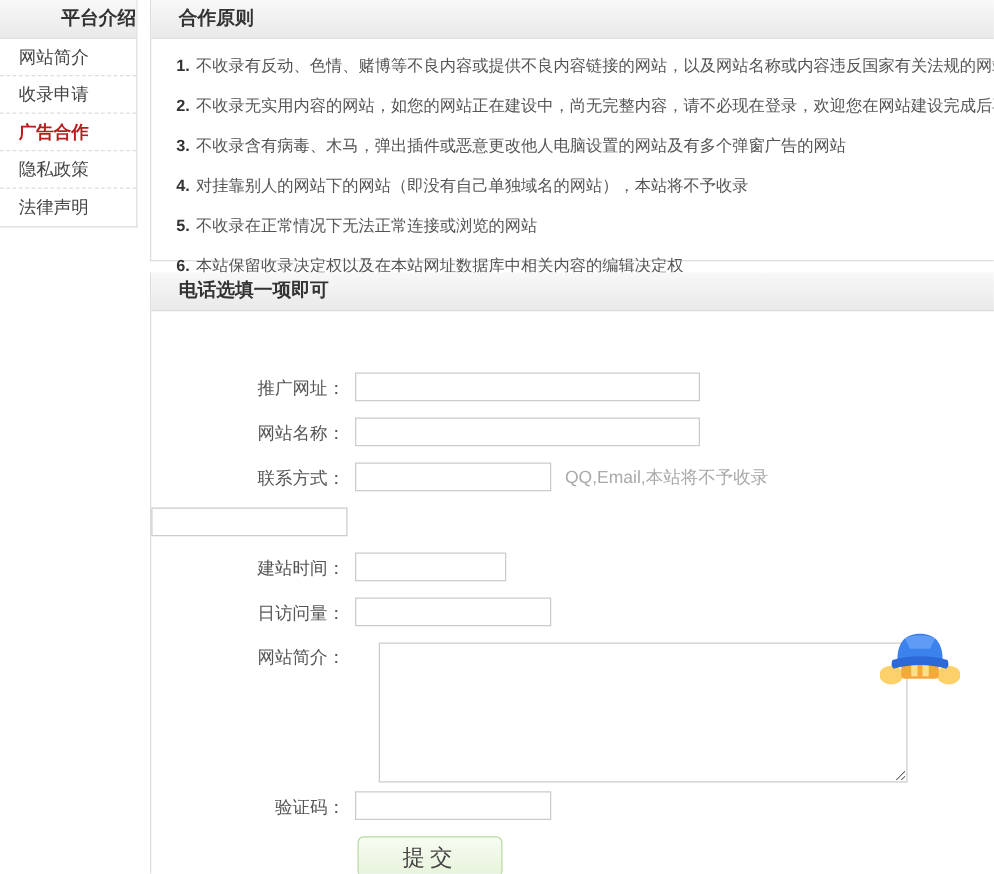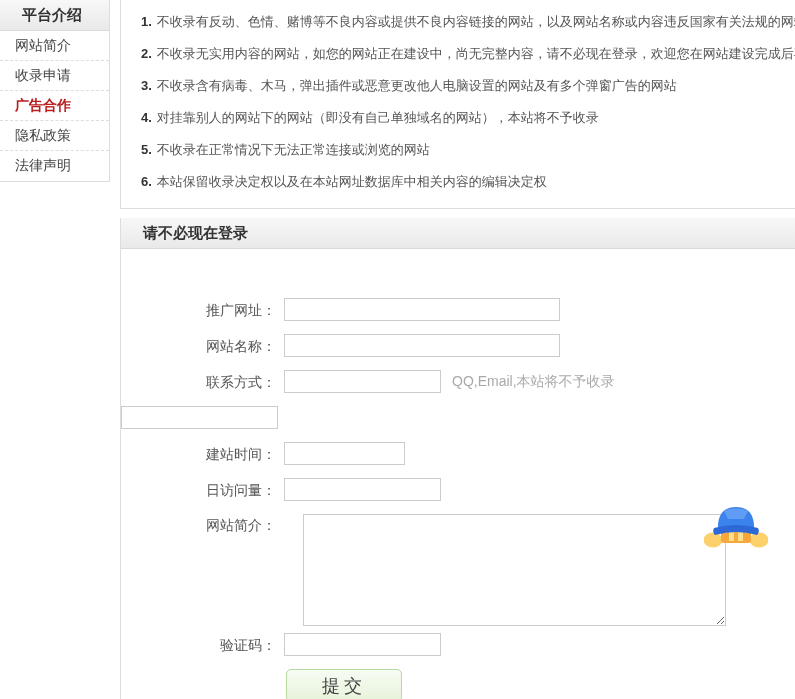--- a/index.html
+++ b/index.html
@@ -17,21 +17,21 @@
     border-bottom:1px solid #d9d9d9;
     font-size:15px; font-weight:bold; color:#333;
     padding-left:22px;
   }
   
   .sidebar {
     position:absolute; left:0; top:0; width:110px;
     border-right:1px solid #ddd; border-bottom:1px solid #ddd;
     background:#fff;
   }
-  .sidebar .panel-header { padding-left:22px; }
+  .sidebar .panel-header { padding-left:22px;text-align:right; }
   .side-item {
     height:30px; line-height:29px;
     padding-left:15px;
     border-bottom:1px dashed #ddd;
     font-size:14px; color:#444;
     cursor:pointer;
   }
   .side-item:last-child { border-bottom:none; }
   .side-item.active { color:#b91c1c; font-weight:bold; }
   
@@ -83,33 +83,36 @@
     <span>平台介绍</span>
   </div>
   <div class="side-item">网站简介</div>
   <div class="side-item">收录申请</div>
   <div class="side-item active">广告合作</div>
   <div class="side-item">隐私政策</div>
   <div class="side-item">法律声明</div>
 </div>
 
 <div class="main-box" id="principles-panel">
+  <div class="panel-header">
+    <span>合作原则</span>
+  </div>
   <div class="principles-body">
     <div class="principle"><b>1.</b><span>不收录有反动、色情、赌博等不良内容或提供不良内容链接的网站，以及网站名称或内容违反国家有关法规的网站</span></div>
     <div class="principle"><b>2.</b><span>不收录无实用内容的网站，如您的网站正在建设中，尚无完整内容，请不必现在登录，欢迎您在网站建设完成后再来登录</span></div>
     <div class="principle"><b>3.</b><span>不收录含有病毒、木马，弹出插件或恶意更改他人电脑设置的网站及有多个弹窗广告的网站</span></div>
     <div class="principle"><b>4.</b><span>对挂靠别人的网站下的网站（即没有自己单独域名的网站），本站将不予收录</span></div>
     <div class="principle"><b>5.</b><span>不收录在正常情况下无法正常连接或浏览的网站</span></div>
     <div class="principle"><b>6.</b><span>本站保留收录决定权以及在本站网址数据库中相关内容的编辑决定权</span></div>
   </div>
 </div>
 
 <div class="main-box" id="adform-panel">
   <div class="panel-header">
-    <span>请不必现在登录</span>
+    <span>电话选填一项即可</span>
   </div>
 
   <form class="ad-form">
     <div class="form-row">
       <label>推广网址：</label>
       <input type="text" class="w-lg" style="">
     </div>
     <div class="form-row">
       <label>网站名称：</label>
       <input type="text" class="w-lg" style="">

